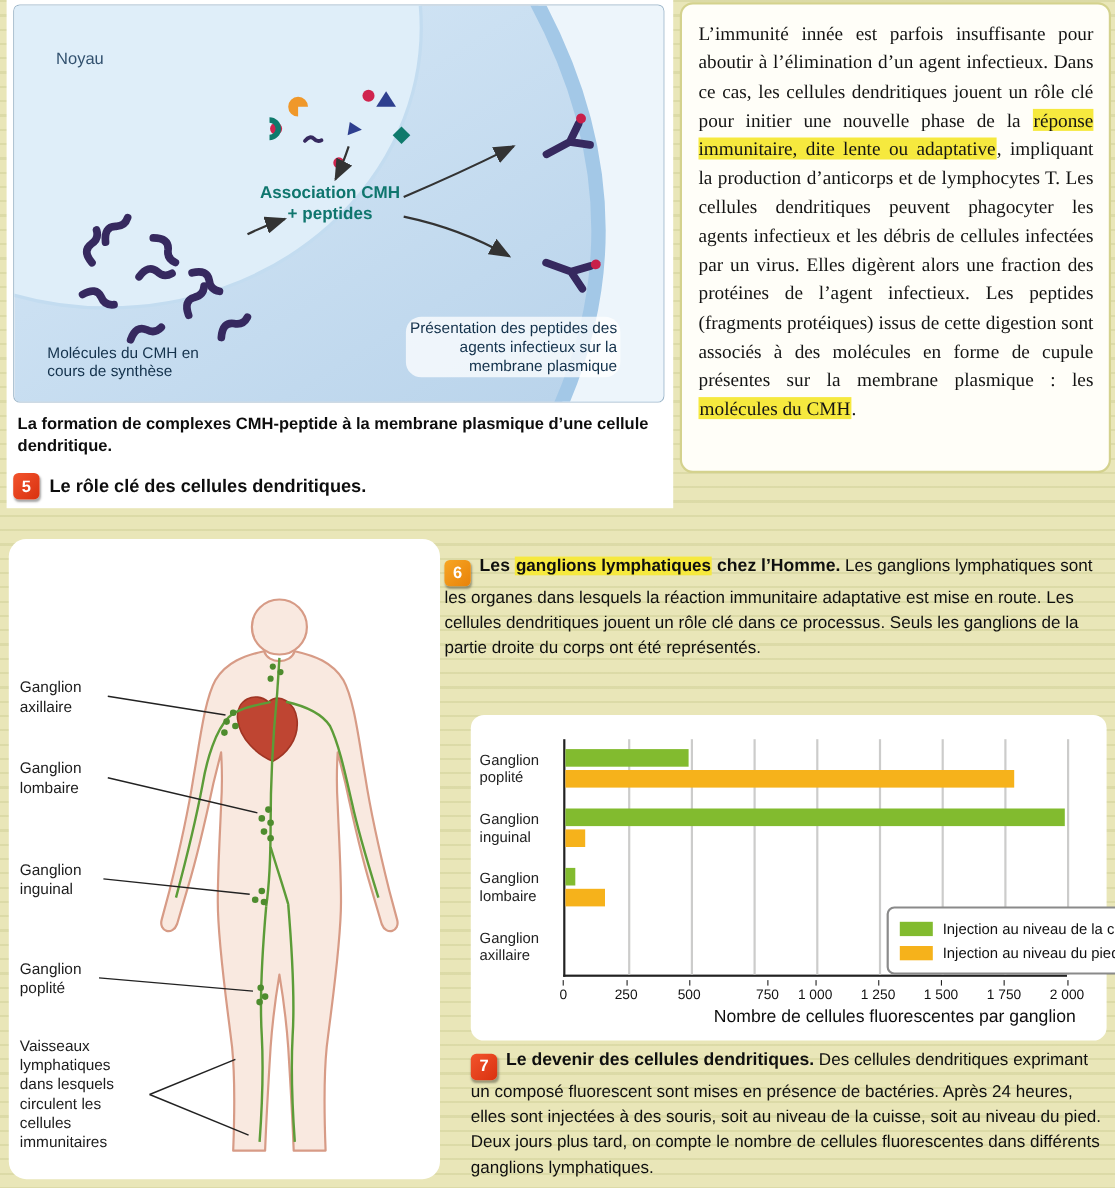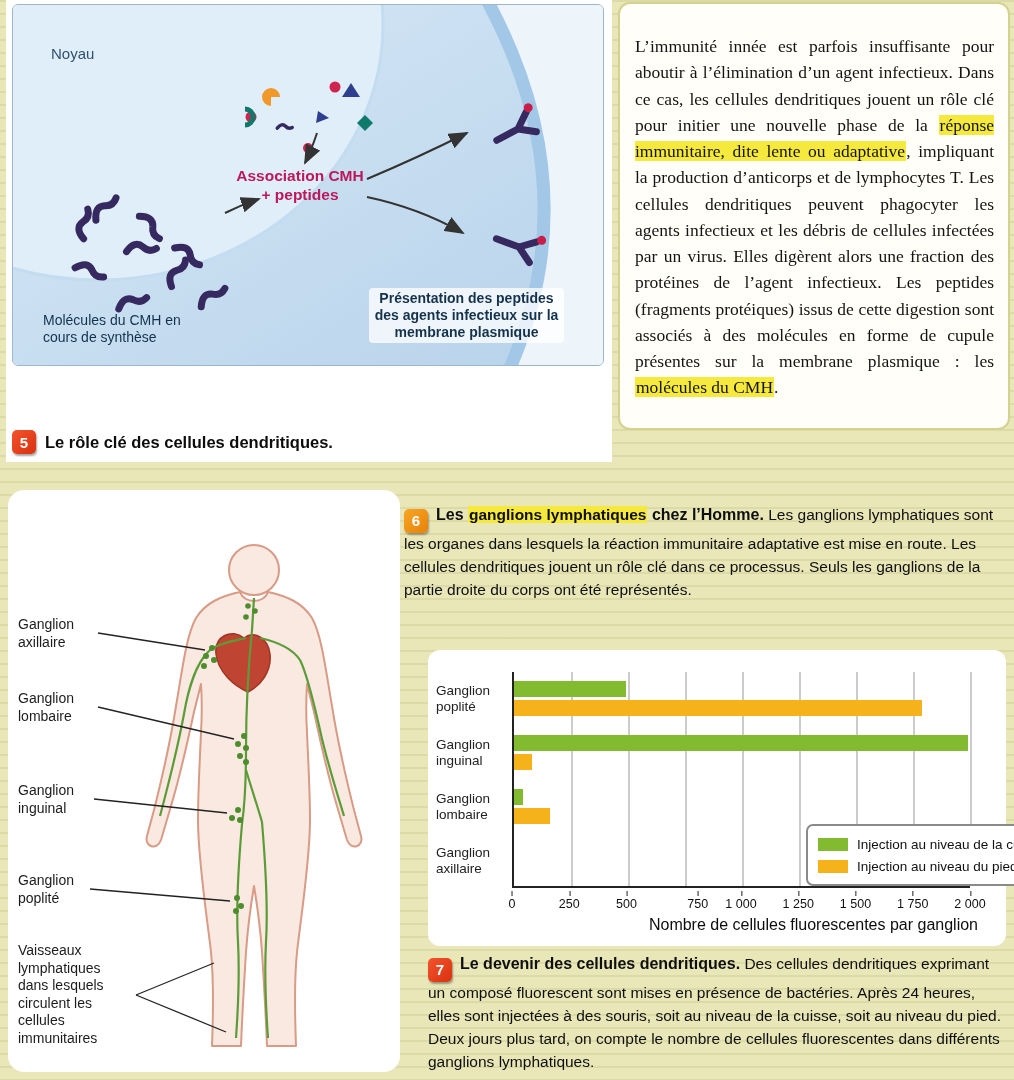--- a/index.html
+++ b/index.html
@@ -13,36 +13,36 @@
   }
   .card { position:absolute; background:#ffffff; }
 
   
   .card-fig5 { left:6px; top:0; width:606px; height:462px; }
   .cmh-diagram { position:absolute; left:6px; top:4px; width:592px; height:362px; border:1px solid #9db6c9; border-radius:6px; overflow:hidden; }
   .cmh-diagram svg { display:block; }
   .lbl { position:absolute; font-size:14px; line-height:1.22; color:#14324c; }
   .lbl-noyau { left:38px; top:40px; font-size:15px; color:#31506e; }
   .lbl-fragments { left:212px; top:3px; width:172px; background:#ffffff; border-radius:8px; padding:6px 9px; }
-  .lbl-association { left:222px; top:161px; width:130px; text-align:center; font-weight:bold; font-size:15.5px; color:#be185d; line-height:1.25; }
+  .lbl-association { left:222px; top:161px; width:130px; text-align:center; font-weight:bold; font-size:15.5px; color:#0f766e; line-height:1.25; }
   .lbl-molecules { left:30px; top:307px; width:170px; }
-  .lbl-presentation { left:356px; top:283px; width:195px; text-align:center; background:rgba(255,255,255,.75); border-radius:4px; padding:2px 3px;font-weight:bold; }
+  .lbl-presentation { left:356px; top:283px; width:195px; text-align:right; background:rgba(255,255,255,.75); border-radius:14px; padding:2px 3px; }
   .diagram-caption { position:absolute; left:10px; top:376px; width:586px; font-weight:bold; font-size:15px; line-height:1.3; color:#0d0d0d; }
   .fig-heading { position:absolute; left:6px; top:430px; display:flex; align-items:center; gap:9px; }
   .fig-num { display:inline-flex; width:24px; height:24px; border-radius:5px; color:#fff; font-weight:bold;
              font-size:15px; align-items:center; justify-content:center; box-shadow:1px 2px 2px rgba(0,0,0,.35); flex:none; }
   .fig-num.red { background:linear-gradient(135deg,#f2542c,#d93110); }
   .fig-num.orange { background:linear-gradient(135deg,#f7a623,#e8820a); }
   .fig-num.inline { vertical-align:-6px; margin-right:8px; }
   .fig-title { font-weight:bold; font-size:16.5px; color:#0d0d0d; }
 
   
   .card-intro { left:618px; top:2px; width:392px; height:428px; background:#fffef8;
                 border:2px solid #d4d28e; border-radius:12px; padding:13px 14px 10px 15px; }
-  .intro-p { font-family:"Liberation Serif", serif; font-size:17.5px; line-height:1.5; text-align:justify; color:#141414;margin-top:16px; }
+  .intro-p { font-family:"Liberation Serif", serif; font-size:17.5px; line-height:1.5; text-align:justify; color:#141414; }
   mark { background:#f6e93e; color:inherit; padding:0 1px; }
   mark.b { font-weight:bold; }
 
   
   .fig6-block { position:absolute; left:404px; top:503px; width:608px; }
   .fig6-block p, .fig7-block p { font-size:15.5px; line-height:1.48; color:#0f0f0f; }
   .fig6-block b, .fig7-block b { font-size:16px; }
 
   
   .card-body-fig { left:8px; top:490px; width:392px; height:582px; border-radius:16px; overflow:hidden; }
@@ -138,20 +138,21 @@
           <path d="M212,208 C224,202 234,198 246,194" marker-end="url(#arrow)"></path>
           <path d="M354,174 C392,158 424,143 454,128" marker-end="url(#arrow)"></path>
           <path d="M354,192 C392,200 422,212 450,228" marker-end="url(#arrow)"></path>
         </g>
       </svg>
       <div class="lbl lbl-noyau">Noyau</div>
       <div class="lbl lbl-association">Association CMH + peptides</div>
       <div class="lbl lbl-molecules">Molécules du CMH en cours de synthèse</div>
       <div class="lbl lbl-presentation">Présentation des peptides des agents infectieux sur la membrane plasmique</div>
     </div>
+    <p class="diagram-caption">La formation de complexes CMH-peptide à la membrane plasmique d’une cellule dendritique.</p>
     <div class="fig-heading">
       <span class="fig-num red">5</span>
       <span class="fig-title">Le rôle clé des cellules dendritiques.</span>
     </div>
   </section>
 
   <section class="card card-intro">
     <p class="intro-p"><span>L’immunité innée est parfois insuffisante pour aboutir à l’élimination d’un agent infectieux. Dans ce cas, les cellules dendritiques jouent un rôle clé pour initier une nouvelle phase de la </span><mark>réponse immunitaire, dite lente ou adaptative</mark><span>, impliquant la production d’anticorps et de lymphocytes T. Les cellules dendritiques peuvent phagocyter les agents infectieux et les débris de cellules infectées par un virus. Elles digèrent alors une fraction des protéines de l’agent infectieux. Les peptides (fragments protéiques) issus de cette digestion sont associés à des molécules en forme de cupule présentes sur la membrane plasmique : les </span><mark>molécules du CMH</mark><span>.</span></p>
   </section>
 

